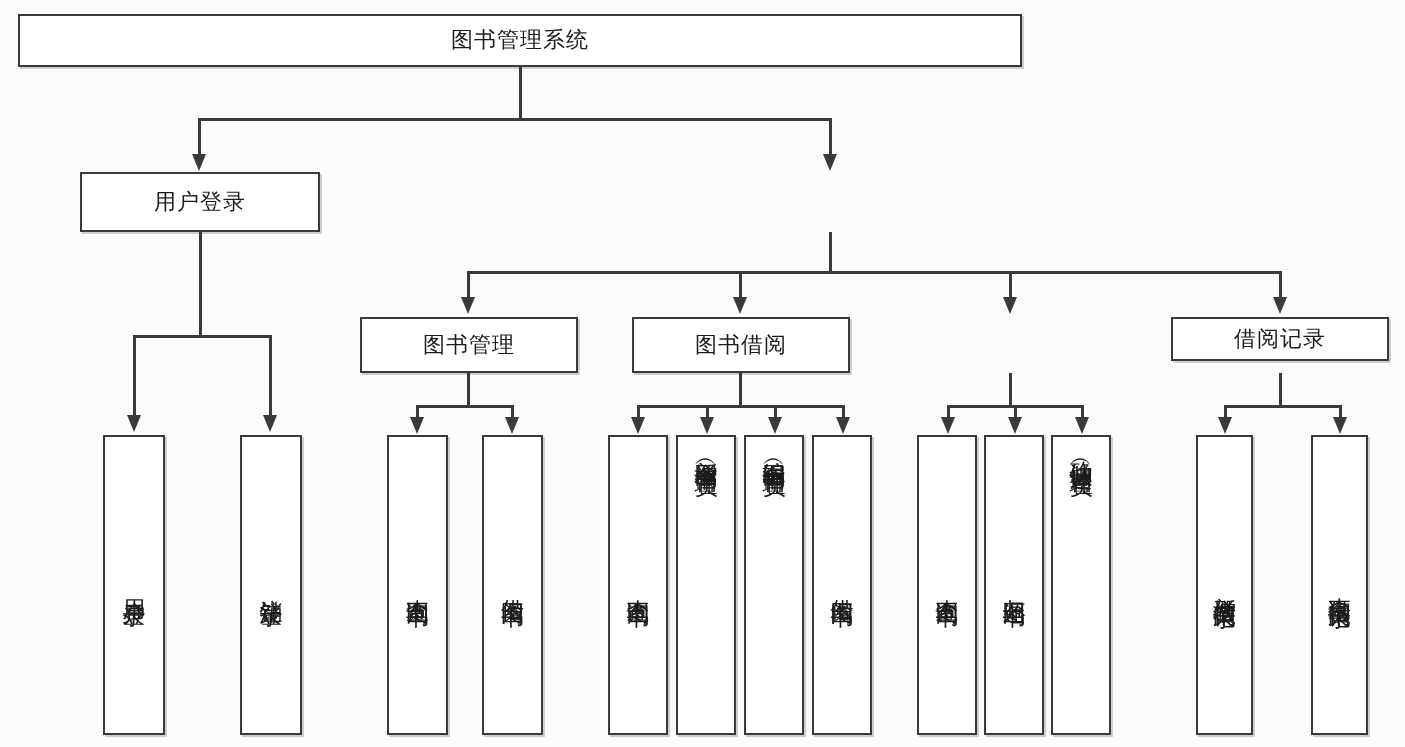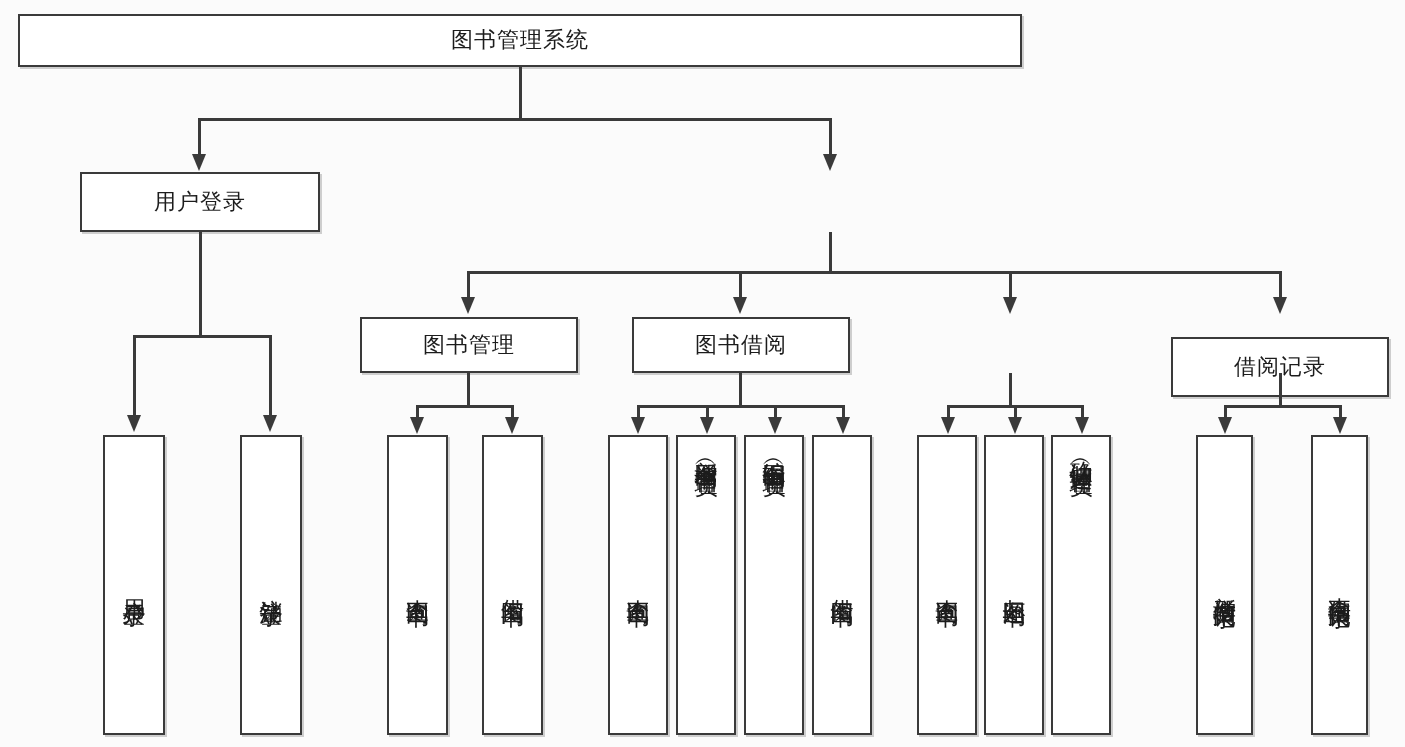--- a/index.html
+++ b/index.html
@@ -121,21 +121,21 @@
   <div class="arrow" style="left:1003px; top:297px;"></div>
   <div class="vline" style="left:1279px; top:271px; height:28px;"></div>
   <div class="arrow" style="left:1273px; top:297px;"></div>
 
   <div class="node" style="left:360px; top:317px; width:218px; height:56px;">
     <span class="label">图书管理</span>
   </div>
   <div class="node" style="left:632px; top:317px; width:218px; height:56px;">
     <span class="label">图书借阅</span>
   </div>
-  <div class="node" style="left:1171px; top:317px; width:218px; height:60px;margin-top:20px;">
+  <div class="node" style="left:1171px; top:317px; width:218px; height:44px;">
     <span class="label">借阅记录</span>
   </div>
 
   <div class="vline" style="left:467px; top:373px; height:32px;"></div>
   <div class="hline" style="left:416px; top:405px; width:96px;"></div>
   <div class="vline" style="left:416px; top:405px; height:14px;"></div>
   <div class="arrow" style="left:410px; top:417px;"></div>
   <div class="vline" style="left:511px; top:405px; height:14px;"></div>
   <div class="arrow" style="left:505px; top:417px;"></div>
 

